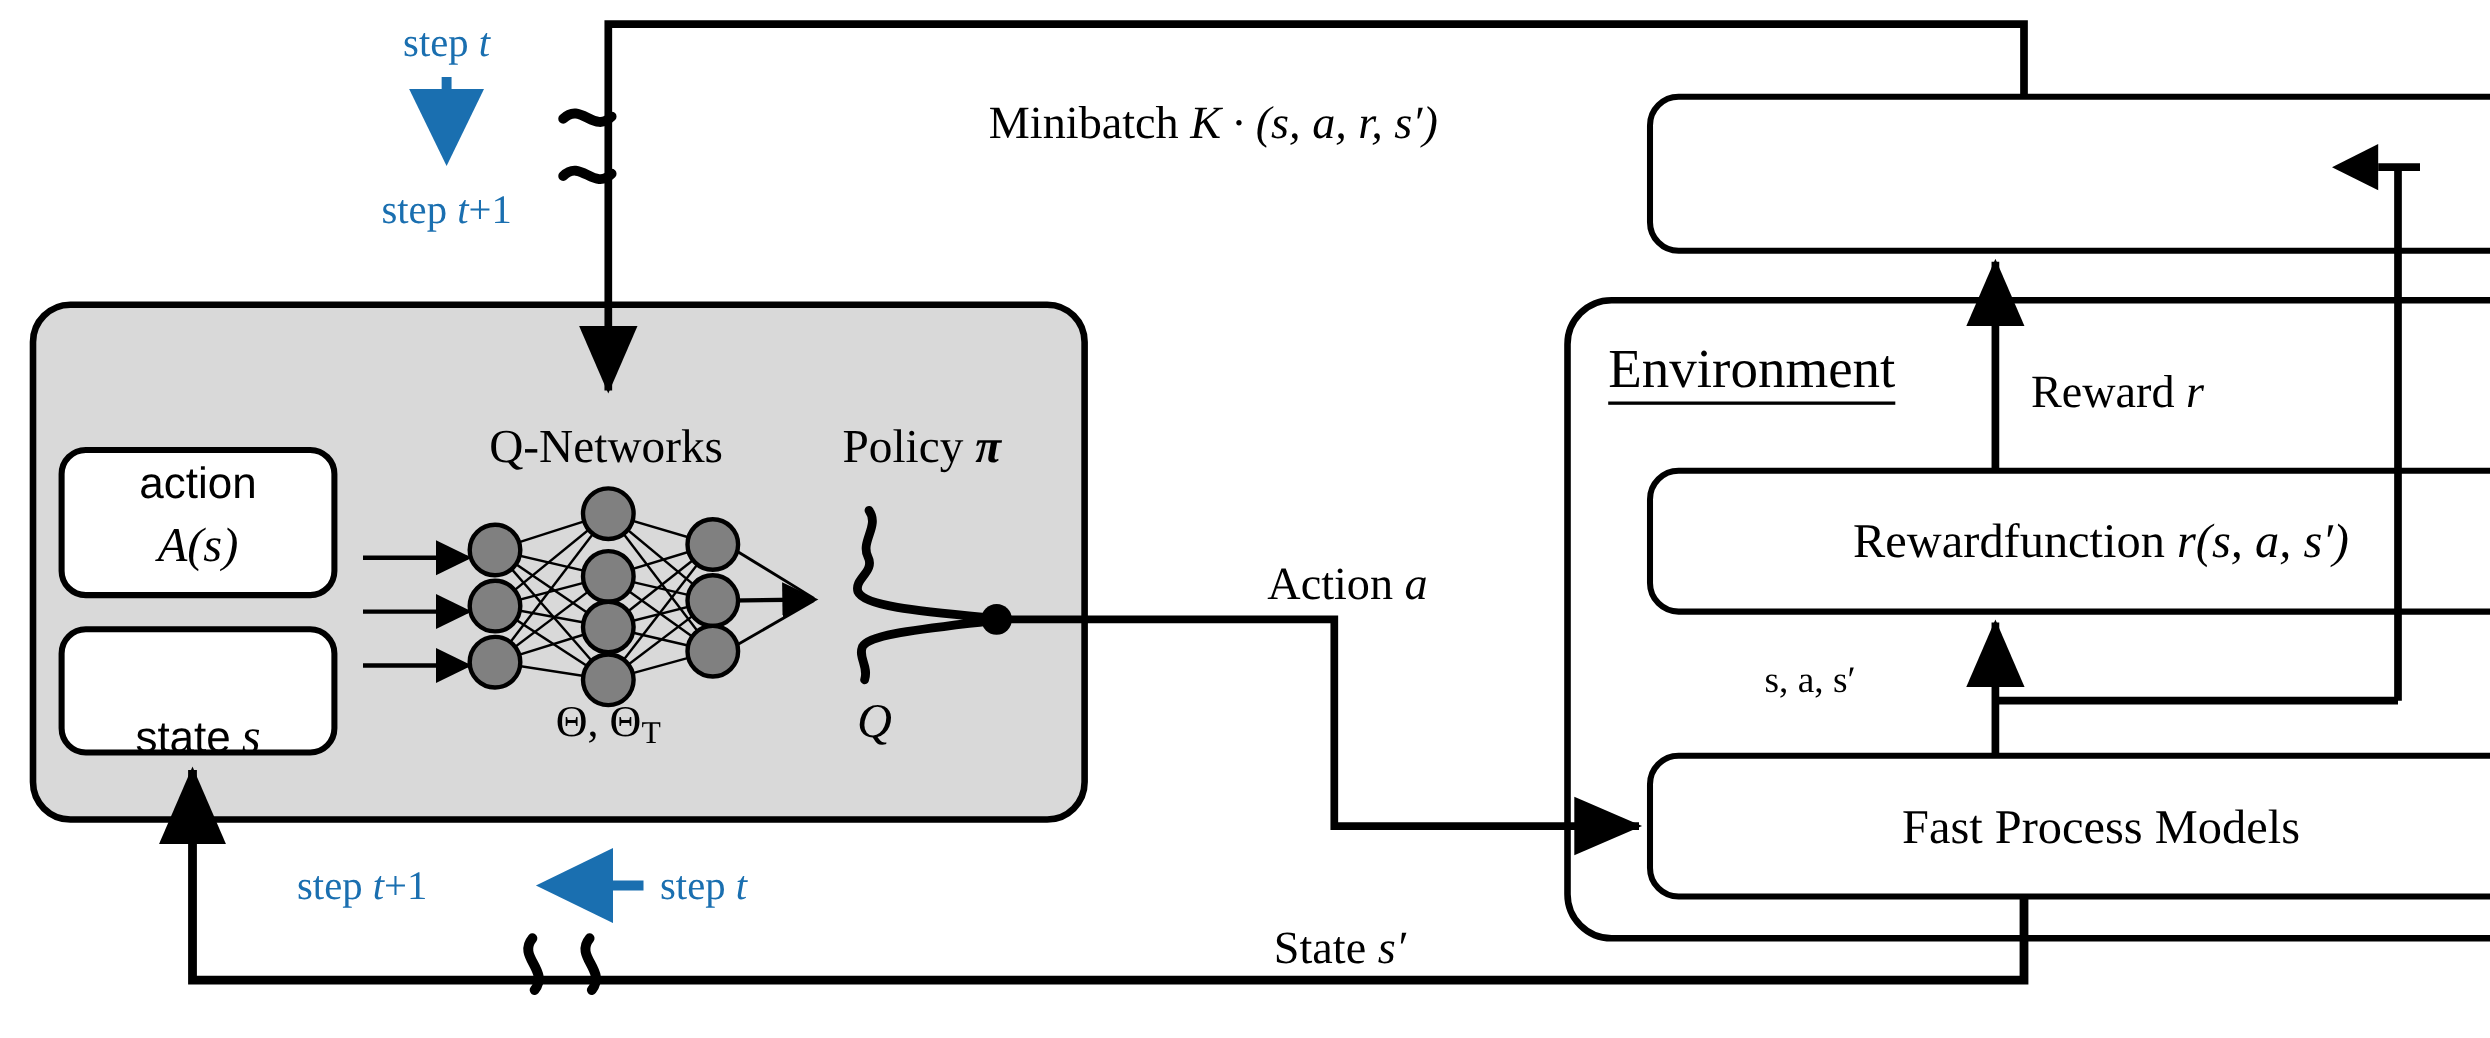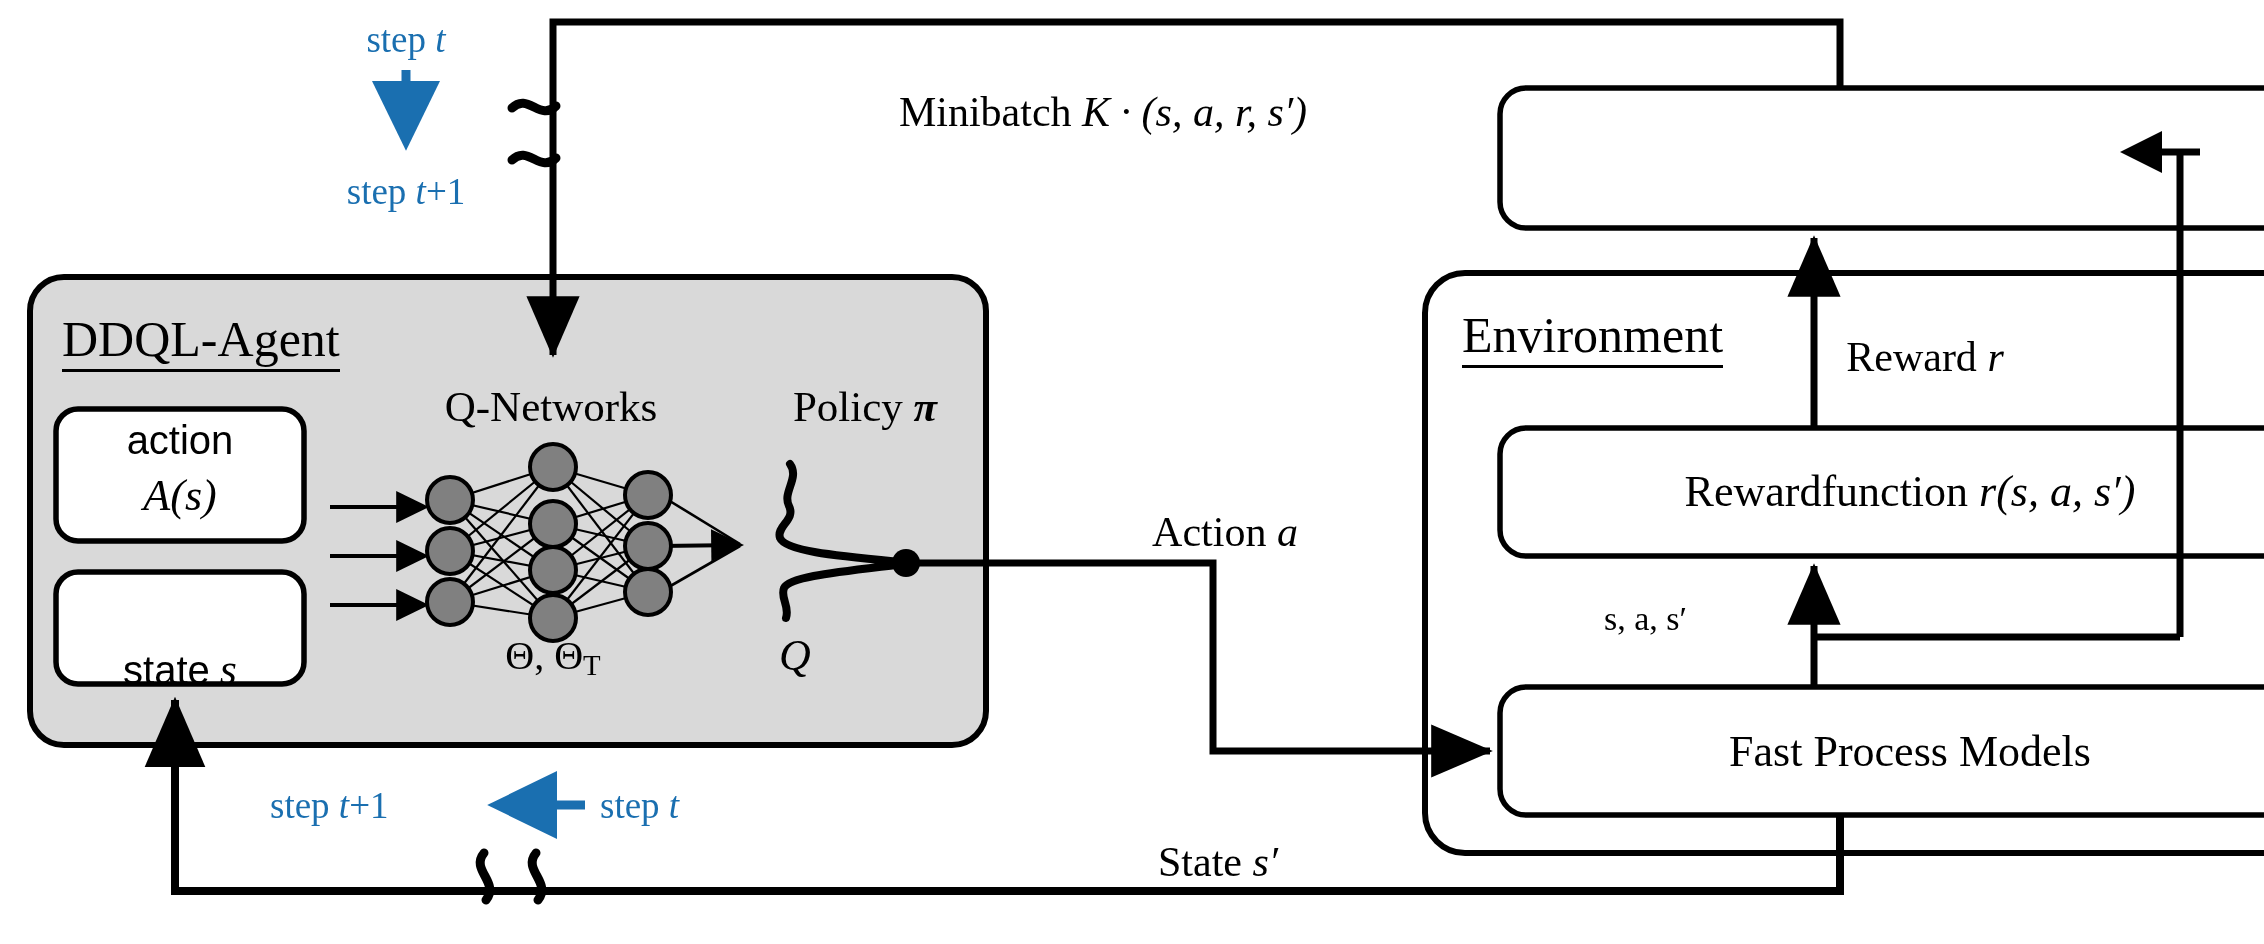--- a/index.html
+++ b/index.html
@@ -213,41 +213,38 @@
     <span>step</span>
     <span class="ital">t</span>
   </div>
 
   <div class="lbl serif ctr" style="left:1103px;top:48px;font-size:42px;margin-top:40px;">
     <span>Minibatch</span>
     <span class="ital">K</span>
     <span class="ital">· (s, a, r, s′)</span>
   </div>
 
-  <div class="lbl serif" style="left:62px;top:310px;font-size:50px;">
-    <span class="u">DDQL-Agent</span>
-  </div>
 
   <div class="lbl sans ctr" style="left:180px;top:418px;font-size:40px;">action</div>
   <div class="lbl ctr" style="left:180px;top:470px;font-size:44px;">
     <span class="serif ital">A</span><span class="serif ital">(s)</span>
   </div>
 
   <div class="lbl ctr" style="left:180px;top:597px;font-size:40px;margin-top:47px;">
     <span class="sans">state</span>
     <span class="serif ital" style="font-size:44px;">s</span>
   </div>
 
   <div class="lbl serif ctr" style="left:551px;top:382px;font-size:43px;">Q-Networks</div>
 
   <div class="lbl serif ctr" style="left:553px;top:632px;font-size:40px;">
     <span>Θ, Θ</span><span class="sub">T</span>
   </div>
 
-  <div class="lbl serif ctr" style="left:838px;top:382px;font-size:43px;margin-left:27px;">
+  <div class="lbl serif ctr" style="left:838px;top:382px;font-size:43px;">
     <span>Policy</span>
     <span class="ital" style="font-weight:bold;">π</span>
   </div>
   <div class="lbl serif ital ctr" style="left:795px;top:630px;font-size:44px;">Q</div>
 
   <div class="lbl serif ctr" style="left:1225px;top:508px;font-size:42px;">
     <span>Action</span>
     <span class="ital">a</span>
   </div>
 

